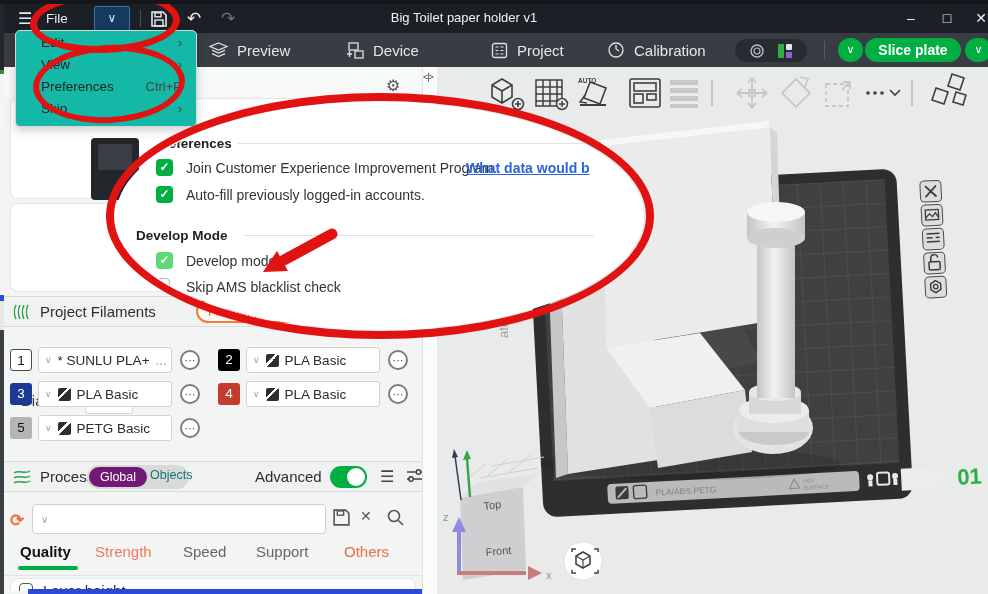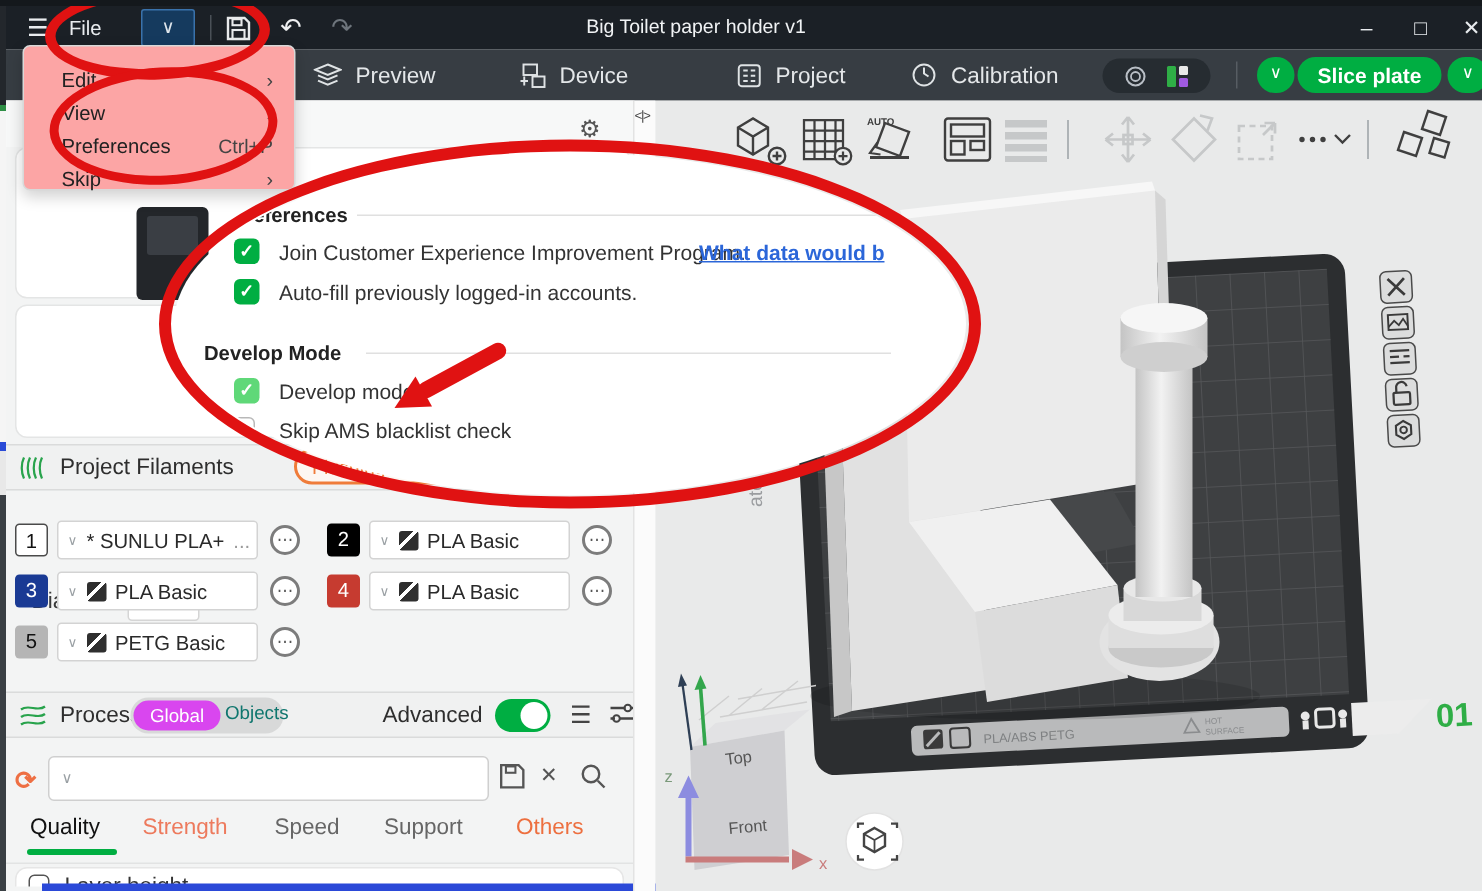--- a/index.html
+++ b/index.html
@@ -73,21 +73,21 @@
   .fil-dd { width:134px; height:26px; background:#fff; border:1px solid #d3d3d3; border-radius:3px;
     display:flex; align-items:center; padding:0 6px; gap:6px; font-size:13.5px; color:#2a2a2a;
     white-space:nowrap; overflow:hidden; }
   .fil-dd .chev { color:#9aa0a4; font-size:9px; }
   .bbl-logo { width:13px; height:13px; border-radius:2px; flex:0 0 13px;
     background:linear-gradient(135deg,#2f2f2f 38%,#fff 38%,#fff 50%,#2f2f2f 50%); }
   .dots-btn { width:20px; height:20px; border:2px solid #7c7c7c; border-radius:50%; color:#555;
     font-size:11px; line-height:16px; text-align:center; background:#fff; }
 
   #scope-pill { left:83px; top:398px; width:102px; height:24px; background:#d8d9d9; border-radius:12px; }
-  #scope-global { left:2px; top:2px; width:58px; height:20px; background:#d946ef; border-radius:10px;
+  #scope-global { left:2px; top:2px; width:58px; height:20px; background:#701a75; border-radius:10px;
     color:#fff; font-size:12.5px; text-align:center; line-height:20px; }
   #scope-objects { left:63px; top:3px; font-size:12.5px; color:#0f766e; }
   #advanced-label { left:251px; top:401px; font-size:15px; color:#2e2e2e; }
   #advanced-toggle { left:326px; top:399px; width:37px; height:22px; background:#00ae42; border-radius:11px; }
   #advanced-knob { left:17px; top:2px; width:18px; height:18px; background:#fff; border-radius:50%; }
   #list-icon { left:376px; top:400px; font-size:16px; color:#444; }
   #tune-icon { left:402px; top:401px; }
 
   #reset-icon { left:6px; top:443px; font-size:17px; color:#ee6f43; font-weight:700; }
   #preset-box { left:28px; top:437px; width:294px; height:30px; background:#fff; border:1px solid #cfcfcf;
@@ -104,22 +104,22 @@
     border:1px solid #e6e6e6; border-radius:8px 8px 0 0; }
   #partial-icon { left:8px; top:4px; width:14px; height:14px; border:1.5px solid #555; border-radius:4px; }
   #partial-text { left:32px; top:3px; font-size:15px; color:#333; }
   #blue-strip { left:24px; top:522px; width:410px; height:5px; background:#2b49d8; }
 
   
   #collapse-col { left:422px; top:67px; width:15px; height:527px; background:#fbfbfb; border-left:1px solid #e3e3e3; }
   #collapse-handle { left:423px; top:72px; font-size:9px; color:#444; letter-spacing:-1px; }
 
   
-  #file-menu { left:15px; top:30px; width:182px; height:97px; background:#fca5a5; border:1px solid #d8d8d8;
-    border-radius:5px; box-shadow:0 4px 10px rgba(0,0,0,.18); padding-top:11px; z-index:30; }
+  #file-menu { left:15px; top:30px; width:182px; height:97px; background:#14b8a6; border:1px solid #d8d8d8;
+    border-radius:5px; box-shadow:0 4px 10px rgba(0,0,0,.18); padding-top:0; z-index:30; }
   .menu-item { position:relative; height:22px; display:flex; align-items:center; padding:0 14px 0 25px;
     font-size:13.5px; color:#222; }
   .menu-item .right { margin-left:auto; color:#444; font-size:13px; }
 
   
   #dlg-patch { left:116px; top:102px; width:528px; height:228px; background:#fff; border-radius:50%;
     overflow:hidden; z-index:40; }
   .dlg-header { position:absolute; font-size:13.5px; font-weight:700; color:#222; }
   .dlg-line { position:absolute; height:1px; background:#e0e0e0; }
   .dlg-check { position:absolute; width:17px; height:17px; border-radius:4px; background:#00ae42;
@@ -313,21 +313,21 @@
         </svg>
     </div>
     <div class="abs" id="x-icon">✕</div>
     <div class="abs preset-icon" style="left:382px">
       <svg width="19" height="19" viewBox="0 0 19 19">
           <circle cx="8" cy="8" r="5.5" fill="none" stroke="#555" stroke-width="1.6"></circle>
           <path d="M12.5 12.5 17 17" stroke="#555" stroke-width="1.6"></path>
         </svg>
     </div>
 
-    <div class="abs ptab" style="left:16px;font-weight:400;color:#111">Quality</div>
+    <div class="abs ptab" style="left:16px;font-weight:700;color:#111">Quality</div>
     <div class="abs" id="ptab-underline"></div>
     <div class="abs ptab" style="left:91px;color:#ed7a5d">Strength</div>
     <div class="abs ptab" style="left:179px;color:#666">Speed</div>
     <div class="abs ptab" style="left:252px;color:#666">Support</div>
     <div class="abs ptab" style="left:340px;color:#ed6f3f">Others</div>
     <div class="abs" id="panel-hr"></div>
 
     <div class="abs" id="partial-row">
       <div id="partial-card">
         <div class="abs" id="partial-icon"></div>

